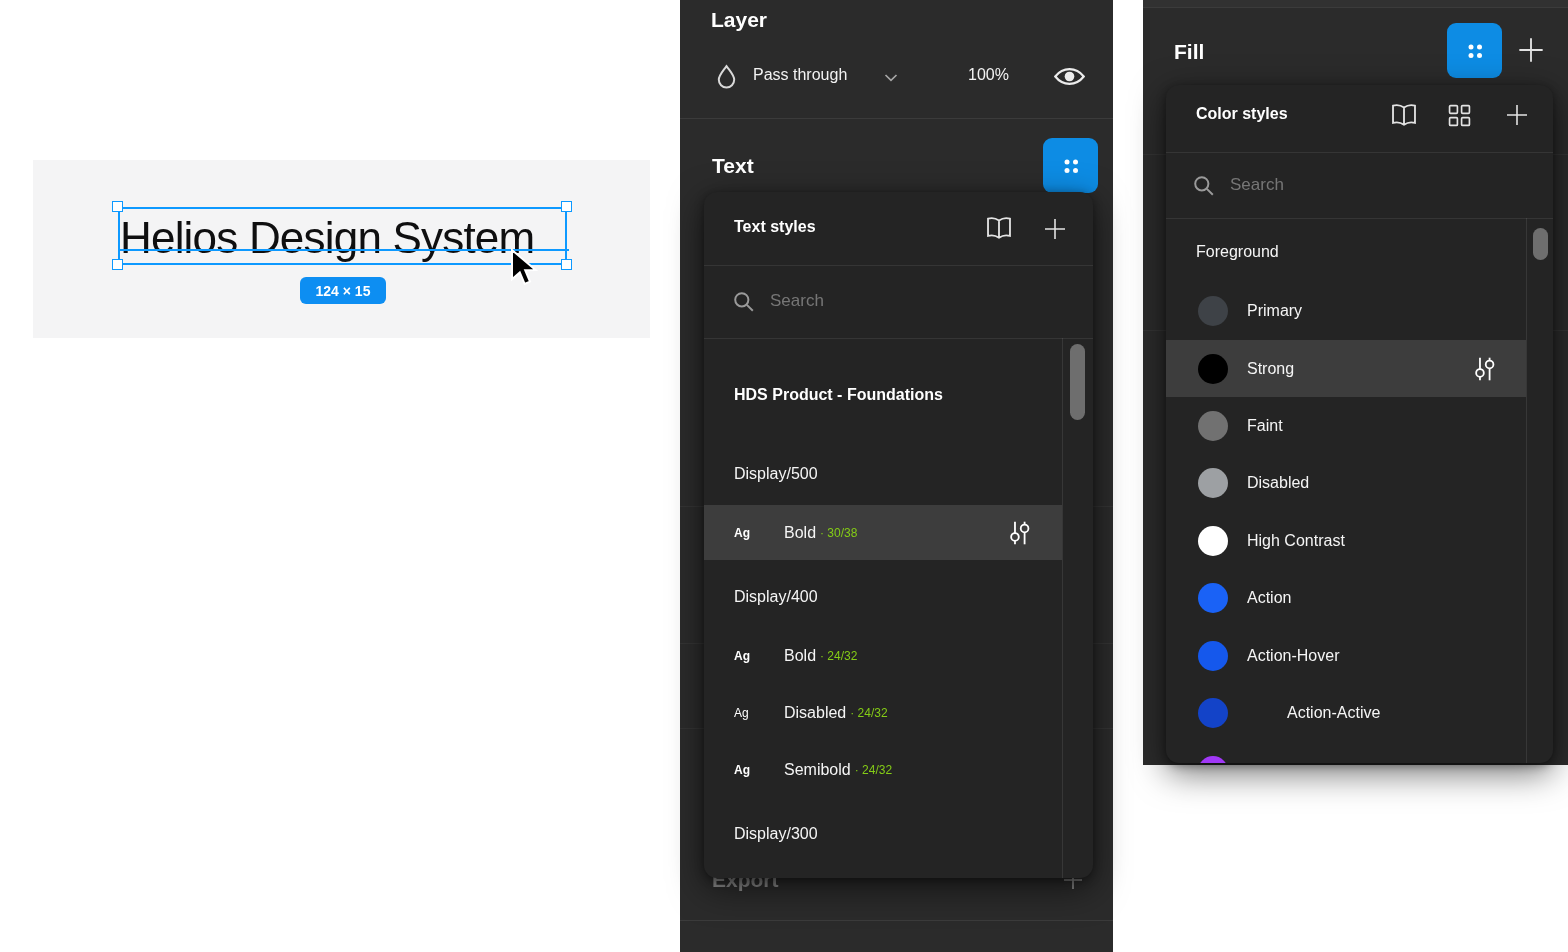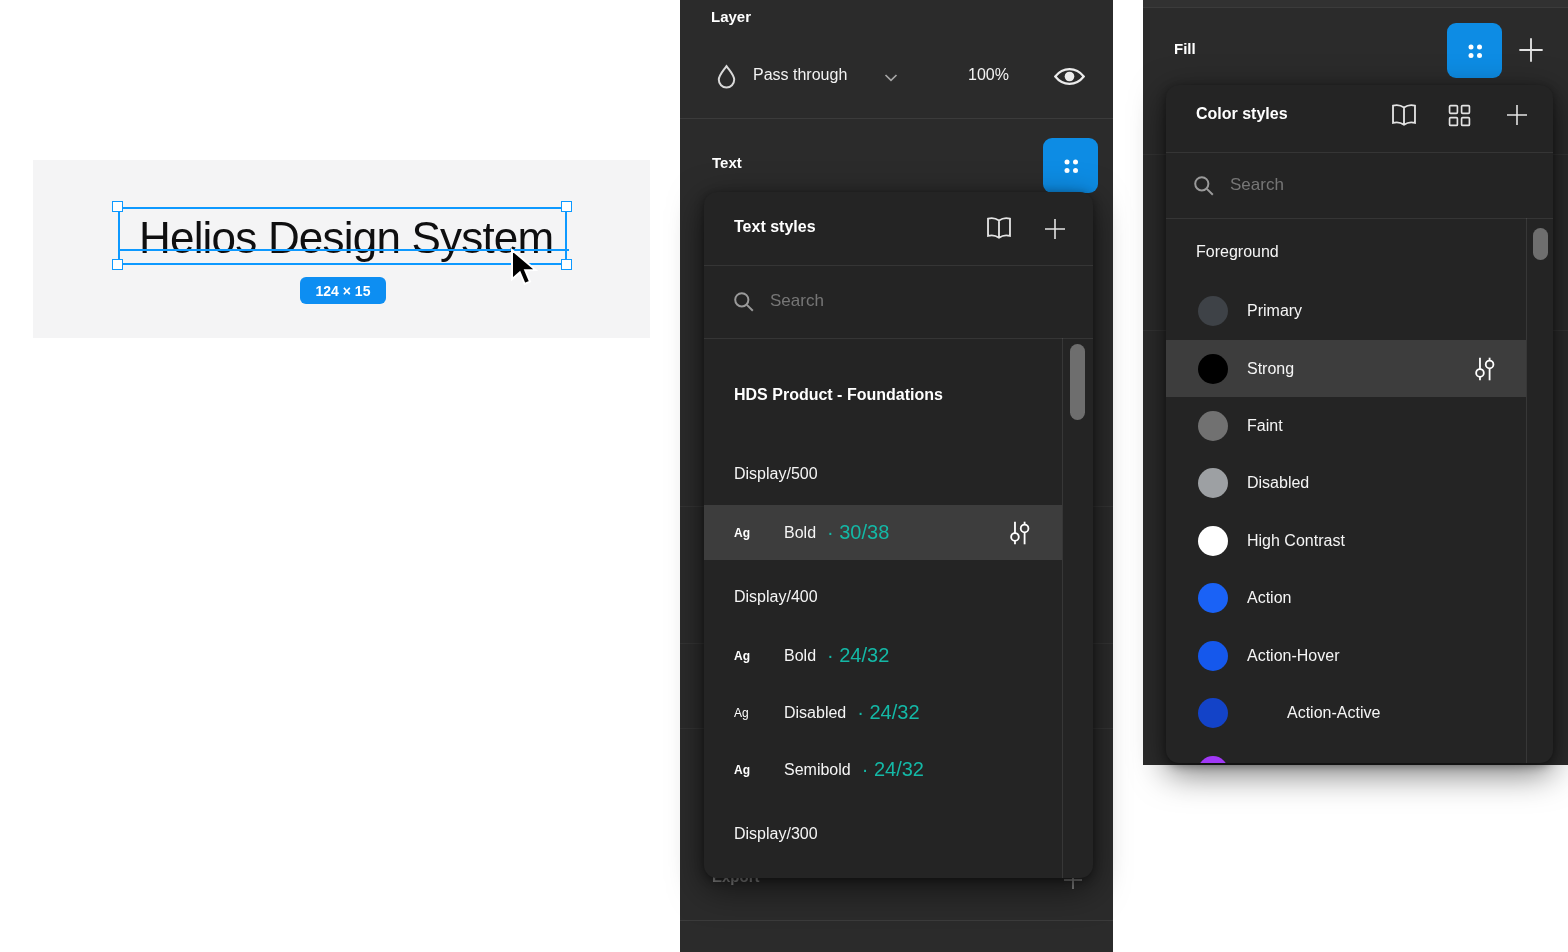--- a/index.html
+++ b/index.html
@@ -4,48 +4,48 @@
 <style>
   html,body{margin:0;padding:0;background:#ffffff;}
   #app{position:relative;width:1568px;height:952px;overflow:hidden;
        font-family:"Liberation Sans","DejaVu Sans",sans-serif;
        -webkit-font-smoothing:antialiased;}
   .abs{position:absolute;}
 
   
   .canvas{left:33px;top:160px;width:617px;height:178px;background:#f4f4f5;}
   .canvas-text{left:120px;top:207px;width:449px;height:62px;display:flex;align-items:center;
-Color:#0f0f10;font-size:44px;letter-spacing:-0.8px;white-space:nowrap;padding-left:19px;}
+Color:#0f0f10;font-size:44px;letter-spacing:-0.8px;white-space:nowrap;}
   .sel-rect{left:118px;top:207px;width:449px;height:58px;border:2px solid #0d99ff;box-sizing:border-box;}
   .sel-baseline{left:118px;top:249px;width:451px;height:2px;background:#0d99ff;}
   .handle{width:11px;height:11px;background:#ffffff;border:1.5px solid #0d99ff;box-sizing:border-box;}
   .dim-badge{left:300px;top:277px;width:86px;height:27px;background:#0d8ef2;border-radius:6px;
              color:#fff;font-size:14px;font-weight:700;display:flex;align-items:center;justify-content:center;}
 
   
   .panel{background:#2b2b2b;}
   .panel-mid{left:680px;top:0;width:433px;height:952px;}
   .panel-right{left:1143px;top:0;width:425px;height:765px;}
   .divider{height:1px;background:rgba(255,255,255,0.08);}
-  .sec-title{color:#ffffff;font-size:15px;font-weight:700;}
+  .sec-title{color:#ffffff;font-size:21px;font-weight:700;}
   .row-text{color:#f2f2f2;font-size:16px;}
   .style-btn{width:55px;height:55px;border-radius:9px;background:#0d8ce4;display:flex;align-items:center;justify-content:center;}
 
   
   .popover{background:#242424;border-radius:13px;box-shadow:0 10px 34px rgba(0,0,0,.55),0 2px 10px rgba(0,0,0,.4);
            overflow:hidden;}
   .pop-title{color:#fff;font-size:16px;font-weight:700;}
   .search-ph{color:#767676;font-size:17px;}
   .group-label{color:#f5f5f5;font-size:16px;}
   .item-row{display:flex;align-items:center;}
   .hl{background:#3d3d3d;}
   .ag{color:#fff;font-size:12px;font-weight:700;width:50px;}
   .ag.w400{font-weight:400;} .ag.w600{font-weight:600;}
   .item-name{color:#f5f5f5;font-size:16px;}
-  .item-meta{color:#14b8a6;font-size:20px;margin-left:11px;}
+  .item-meta{color:#84cc16;font-size:12px;margin-left:4px;}
   .swatch{width:30px;height:30px;border-radius:50%;}
   .gutter{width:1px;background:rgba(255,255,255,0.09);}
   .thumb{width:15px;background:#6e6e6e;border-radius:8px;}
   .icon-btn{display:flex;align-items:center;justify-content:center;}
 </style>
 </head>
 <body>
 
 <div id="app">
 

